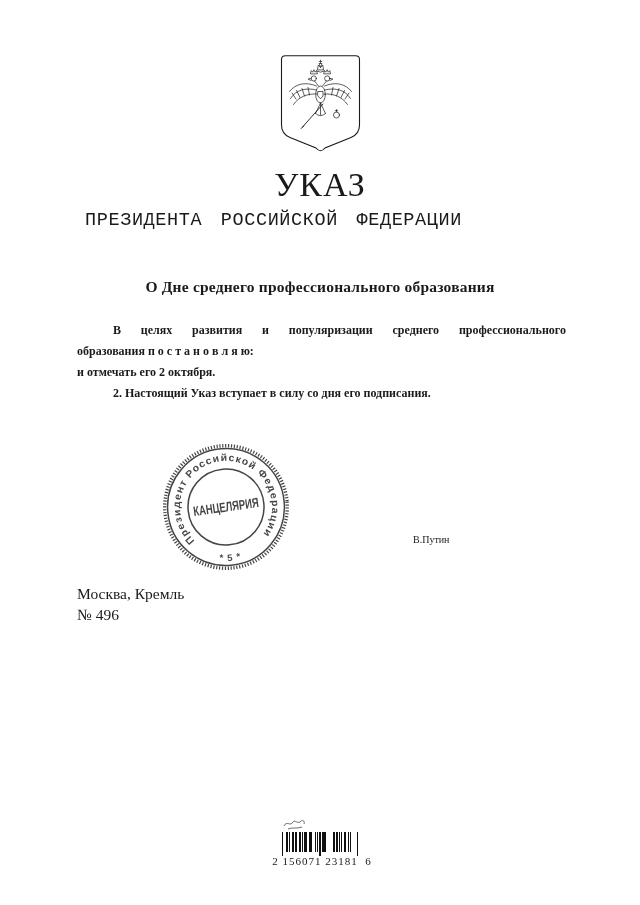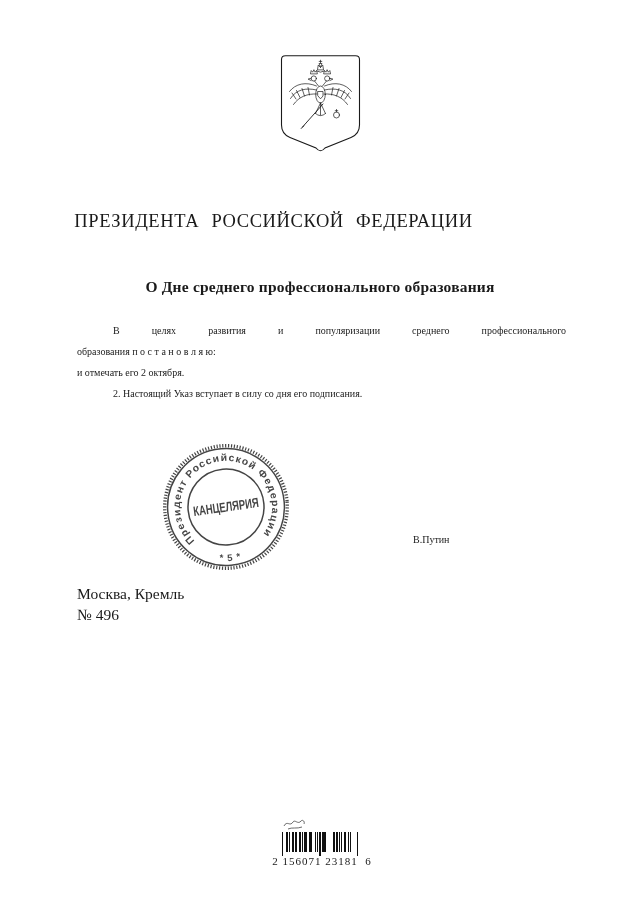--- a/index.html
+++ b/index.html
@@ -14,29 +14,29 @@
   
   .emblem{left:278px;top:55px;width:85px;height:100px;}
 
   
   .title{
     left:0;top:168px;width:640px;text-align:center;
     font-size:34px;line-height:1;letter-spacing:1px;
   }
   .subtitle{
     left:0;top:212px;width:547px;text-align:center;
-    font-size:18.5px;line-height:1;letter-spacing:0.6px;word-spacing:7px;
+    font-size:18.5px;line-height:1;letter-spacing:0.6px;word-spacing:7px;font-family:Liberation Mono, monospace;
   }
   .subject{
     left:0;top:278px;width:640px;text-align:center;
     font-size:15.5px;line-height:1.1;font-weight:bold;letter-spacing:0.2px;
   }
 
   
-  .body-text{left:77px;top:320px;width:489px;font-size:10px;line-height:21px;}
+  .body-text{left:77px;top:320px;width:489px;font-size:12px;line-height:21px;font-weight:bold;}
   .body-text .line{white-space:nowrap;}
   .body-text .indent{padding-left:36px;}
   .body-text .stretch{white-space:normal;text-align:justify;text-align-last:justify;}
 
   
   .sig-office{left:230px;top:511px;width:162px;text-align:center;
     font-size:15.5px;line-height:21px;}
   .sig-name{left:413px;top:529px;font-size:10px;line-height:21px;}
 
   
@@ -89,20 +89,21 @@
 
     <path d="M42.5,48 L37.5,58.5 M42.5,48 L42.5,60 M42.5,48 L47.5,58.5 M37.5,58.5 Q42.5,63 47.5,58.5"></path>
 
     <path d="M45,49 L24.5,72" stroke-width="0.9"></path>
     <path d="M23.2,73.5 l2.6,-2.6" stroke-width="0.9"></path>
 
     <circle cx="58.5" cy="60" r="3"></circle>
     <path d="M58.5,57 V54.5 M57.2,55.7 H59.8"></path>
   </svg>
 
+  <div class="abs title">УКАЗ</div>
   <div class="abs subtitle">ПРЕЗИДЕНТА РОССИЙСКОЙ ФЕДЕРАЦИИ</div>
   <div class="abs subject">О Дне среднего профессионального образования</div>
 
   <div class="abs body-text">
     <div class="line indent stretch">В целях развития и популяризации среднего профессионального</div>
     <div class="line">образования п о с т а н о в л я ю:</div>
     <div class="line">и отмечать его 2 октября.</div>
     <div class="line indent">2. Настоящий Указ вступает в силу со дня его подписания.</div>
   </div>
 

